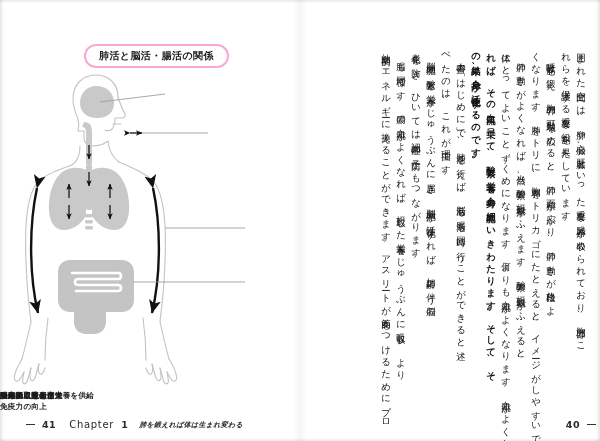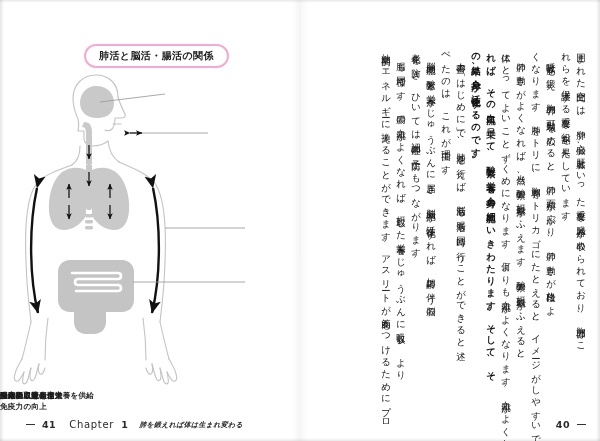--- a/index.html
+++ b/index.html
@@ -83,21 +83,21 @@
   .vcol.indent{padding-top:9px;}
 
   
   .footer{
     position:absolute;bottom:11px;
     font-family:"DejaVu Sans","Liberation Sans",sans-serif;
     color:#2a2a2a;
     display:flex;align-items:center;gap:7px;
   }
   #footer-left{left:26px;}
-  #footer-right{right:14px;justify-content:center;}
+  #footer-right{right:4px;justify-content:center;}
   .frule{display:inline-block;width:9px;height:1px;background:#333;}
   .fnum{font-size:9.5px;font-weight:bold;letter-spacing:0.5px;}
   .fchap{font-size:10px;letter-spacing:0.7px;margin-left:6px;text-align:right;}
   .ftitle{font-size:7px;font-weight:bold;letter-spacing:0.3px;margin-left:4px;font-style:italic;}
 </style>
 </head>
 <body>
 
 <div id="spread">
 

